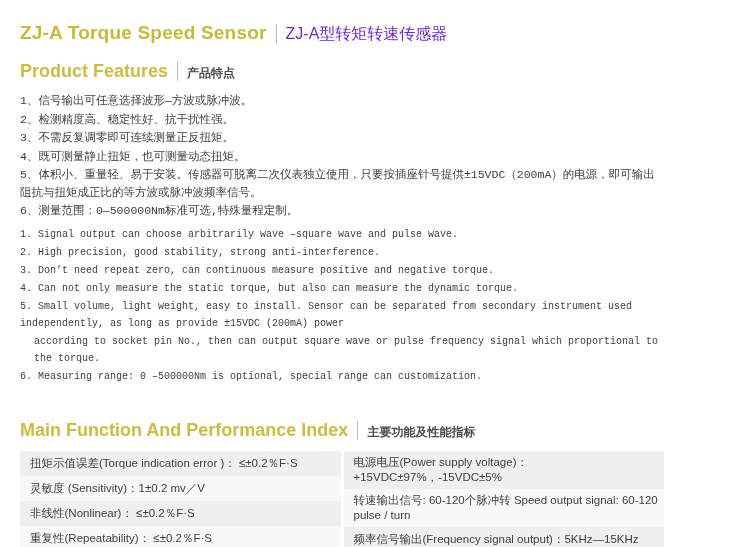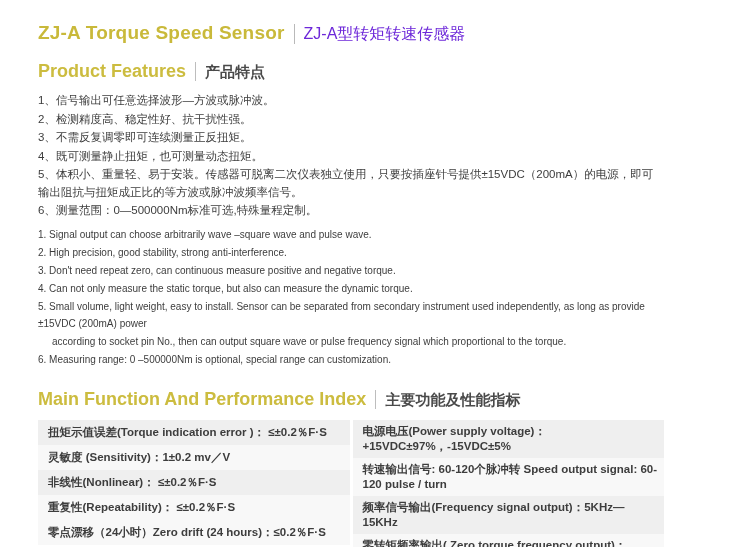--- a/index.html
+++ b/index.html
@@ -12,21 +12,21 @@
     background: #ffffff;
     font-family: "Liberation Sans", sans-serif;
     color: #3a3a3a;
     overflow: hidden;
   }
   .page {
     position: relative;
     width: 702px;
     height: 547px;
     box-sizing: border-box;
-    padding: 18px 38px 0 38px;
+    padding: 18px 38px 0 20px;
   }
 
   
   .title-row {
     display: flex;
     align-items: baseline;
     margin-top: 4px;
     margin-bottom: 16px;
   }
   .title-en {
@@ -61,37 +61,38 @@
     white-space: nowrap;
   }
   .section-divider {
     width: 1px;
     height: 19px;
     background: #bdbdbd;
     margin: 0 9px;
     align-self: center;
   }
   .section-cn {
-    font-size: 15px;
+    font-size: 12px;
     font-weight: bold;
     color: #4a4a4a;
     white-space: nowrap;
   }
 
   
   .feature-list {
     margin: 0 0 0 0;
     padding: 0;
     list-style: none;
   }
   .feature-list li {
     font-size: 11.5px;
     line-height: 17.5px;
     color: #3d3d3d;
     margin-bottom: 1px;
+    font-family: Liberation Mono, monospace;
   }
   .feature-list li.en {
     font-size: 10px;
     line-height: 17px;
   }
   .feature-list li.indent {
     padding-left: 14px;
   }
   .gap-small { height: 5px; }
 
@@ -109,21 +110,20 @@
     width: 100%;
     border-collapse: collapse;
   }
   .spec-col td {
     font-size: 11.5px;
     color: #3d3d3d;
     padding: 4px 6px 4px 10px;
     line-height: 15px;
     height: 17px;
     vertical-align: middle;
-    font-weight: bold;
   }
   .row-a td { background: #efefef; }
   .row-b td { background: #f8f8f8; }
   .col-left { margin-right: 3px; }
 
   .spacer { height: 6px; }
 </style>
 </head>
 <body>
 
@@ -157,21 +157,21 @@
     <li class="en">2. High precision, good stability, strong anti-interference.</li>
     <li class="en">3. Don't need repeat zero, can continuous measure positive and negative torque.</li>
     <li class="en">4. Can not only measure the static torque, but also can measure the dynamic torque.</li>
     <li class="en">5. Small volume, light weight, easy to install. Sensor can be separated from secondary instrument used independently, as long as provide ±15VDC (200mA) power</li>
     <li class="en indent">according to socket pin No., then can output square wave or pulse frequency signal which proportional to the torque.</li>
     <li class="en">6.  Measuring range: 0 –500000Nm is optional, special range  can customization.</li>
   </ul>
 
   <div class="spacer"></div>
 
-  <div class="section-head" style="margin-top:14px;align-items:flex-end;">
+  <div class="section-head" style="margin-top:28px;align-items:flex-end;">
     <div class="section-en">Main Function And Performance Index</div>
     <div class="section-divider"></div>
     <div class="section-cn">主要功能及性能指标</div>
   </div>
 
   <div class="spec-wrap">
 
     <div class="spec-col col-left">
       <table>
         <tbody>

